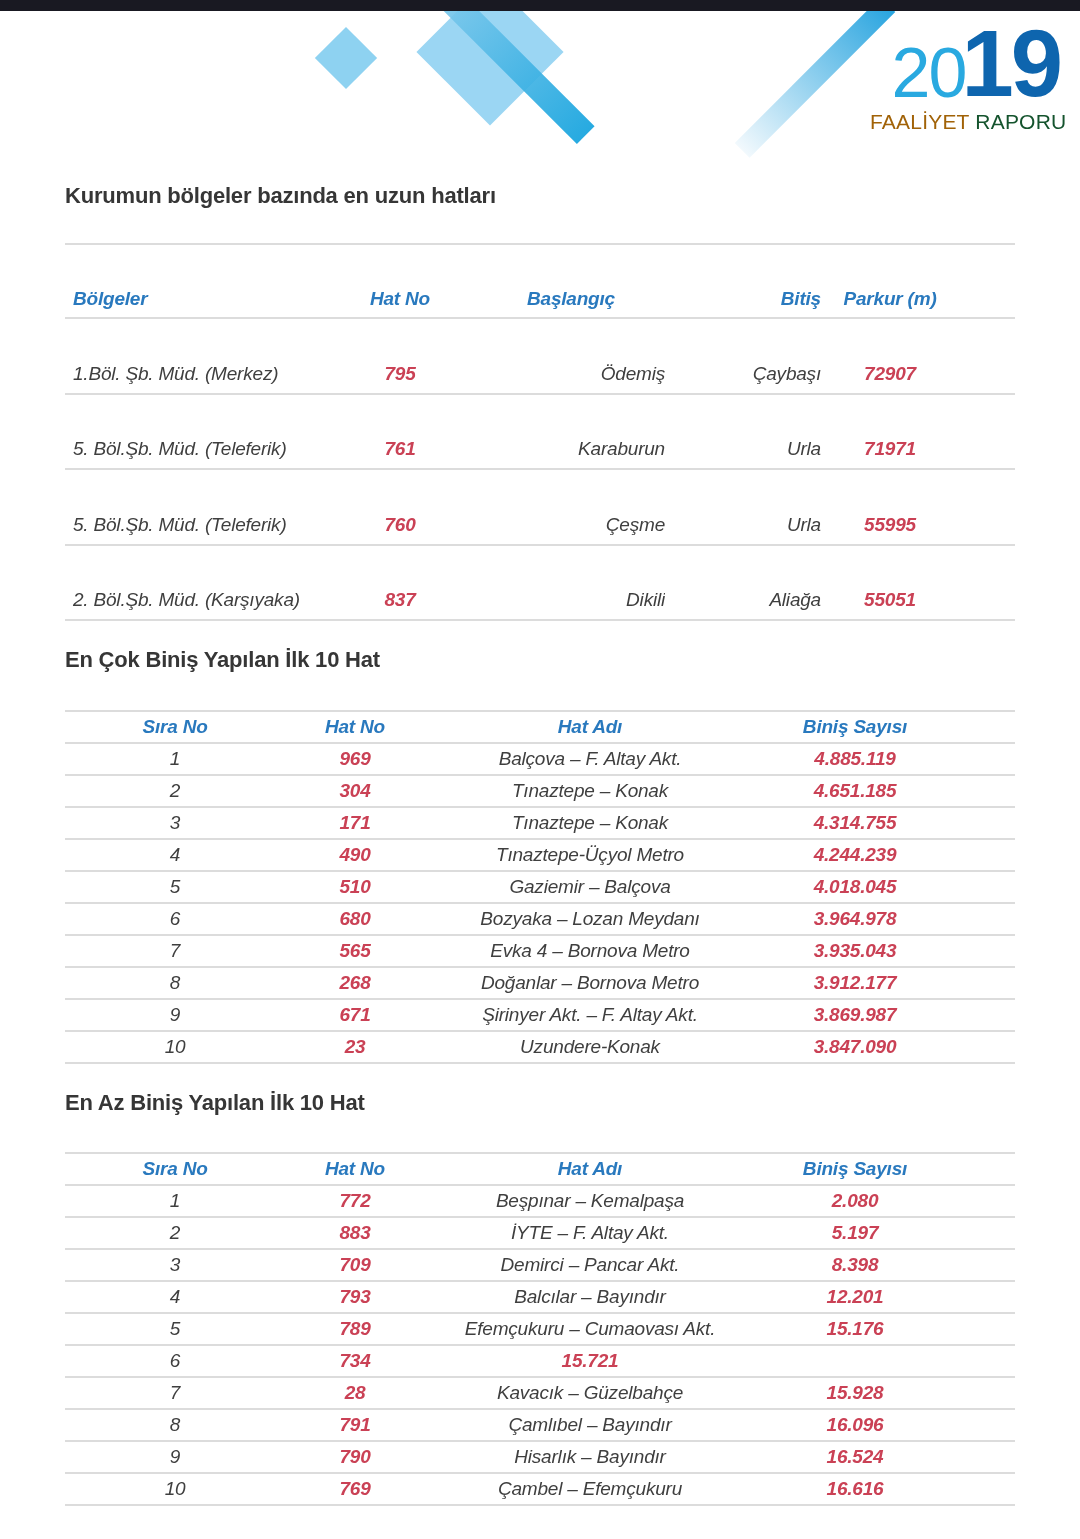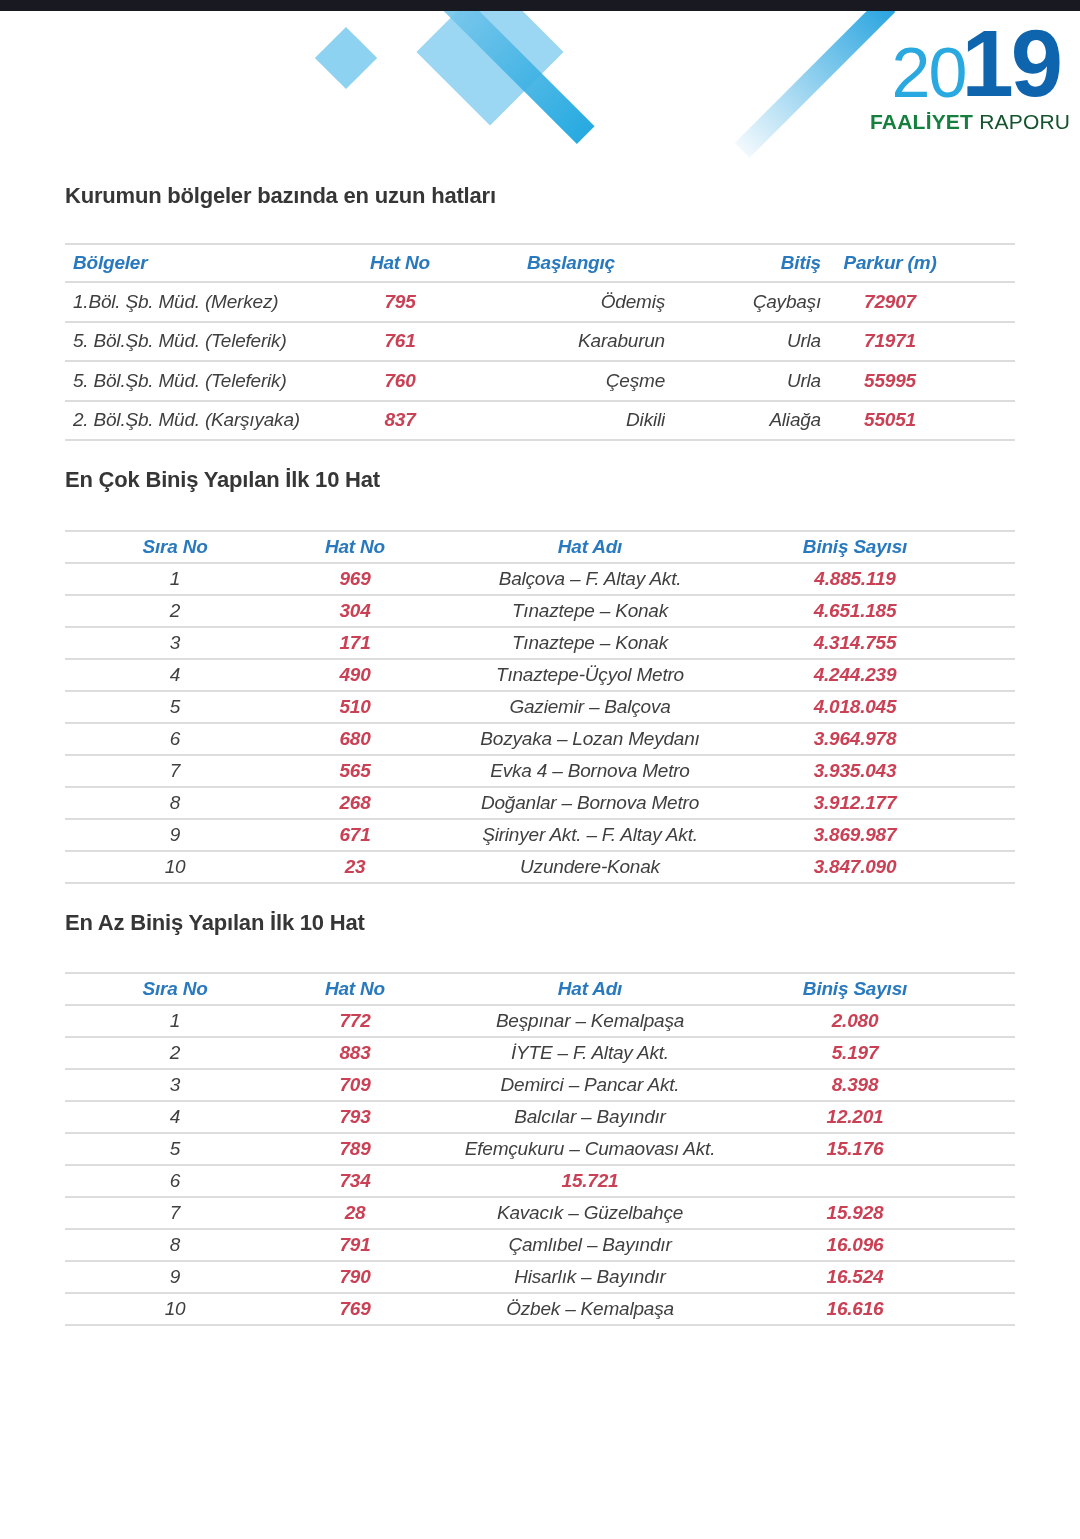--- a/index.html
+++ b/index.html
@@ -18,35 +18,35 @@
     transform: rotate(45deg); z-index: 2; opacity: 0.92; }
   .stripe-right { left: 712px; top: 67px; width: 206px; height: 21px;
     background: linear-gradient(to right, rgba(182,221,243,0.18), #28a4df);
     transform: rotate(-45deg); z-index: 2; }
   
   .logo { position: absolute; right: 20px; top: 26px; width: 190px; text-align: right; z-index: 6; }
   .logo-year { display: flex; justify-content: flex-end; align-items: flex-end; line-height: 0.8; }
   .logo-20 { font-size: 70px; font-weight: 400; color: #29a9e0; letter-spacing: -2px; }
   .logo-19 { font-size: 94px; font-weight: 800; color: #0e65ae; letter-spacing: -3px; margin-left: -4px; }
   .logo-sub { margin-top: 9px; font-size: 21px; letter-spacing: 0.2px; white-space: nowrap; }
-  .logo-sub .b { font-weight: 700; color: #15803d; }
+  .logo-sub .b { font-weight: 400; color: #a16207; }
   .logo-sub .l { font-weight: 400; color: #14532d; }
   
   main { position: relative; padding: 183px 65px 0 65px; z-index: 3; }
   h2.section-title { font-size: 22px; font-weight: 700; color: #363636;
     letter-spacing: -0.2px; line-height: 26px; }
   .tbl { border-top: 2px solid #dcdcdc; }
   .trow { display: grid; align-items: center; border-bottom: 2px solid #dcdcdc; }
   .cell { font-size: 19px; font-style: italic; color: #3f3f3f; letter-spacing: -0.2px;
     white-space: nowrap; overflow: hidden; }
   .thead .cell { color: #2979be; font-weight: 700; }
   .red { color: #ca4155; font-weight: 700; }
   
   .t1 { margin-top: 34px; }
-  .t1 .trow { grid-template-columns: 260px 150px 190px 160px 130px; height: 39.5px; }
+  .t1 .trow { grid-template-columns: 260px 150px 190px 160px 130px; height: 39.5px; margin-top: 36px; }
   .t1 .trow.thead { height: 38px; }
   .t1 .cell:nth-child(1) { text-align: left; padding-left: 8px; }
   .t1 .cell:nth-child(2) { text-align: center; }
   .t1 .cell:nth-child(3) { text-align: right; padding-left: 2px; }
   .t1 .thead .cell:nth-child(3) { text-align: center; }
   .t1 .cell:nth-child(4) { text-align: right; padding-right: 4px; }
   .t1 .cell:nth-child(5) { text-align: center; }
   
   .t2, .t3 { }
   .t2 .trow, .t3 .trow { grid-template-columns: 220px 140px 330px 200px; height: 32px; }
@@ -243,17 +243,17 @@
       </div>
       <div class="trow">
         <div class="cell">9</div>
         <div class="cell red">790</div>
         <div class="cell">Hisarlık – Bayındır</div>
         <div class="cell red">16.524</div>
       </div>
       <div class="trow">
         <div class="cell">10</div>
         <div class="cell red">769</div>
-        <div class="cell">Özbek – Kemalpaşa</div>
+        <div class="cell">Çambel – Efemçukuru</div>
         <div class="cell red">16.616</div>
       </div>
     </div>
 </main>
 
 </body></html>

